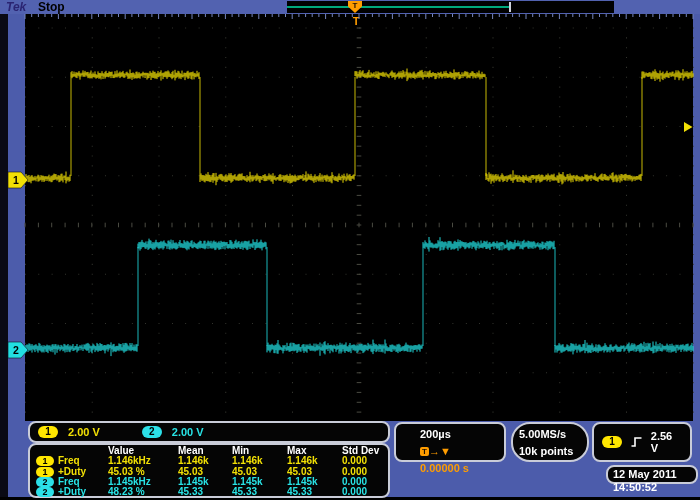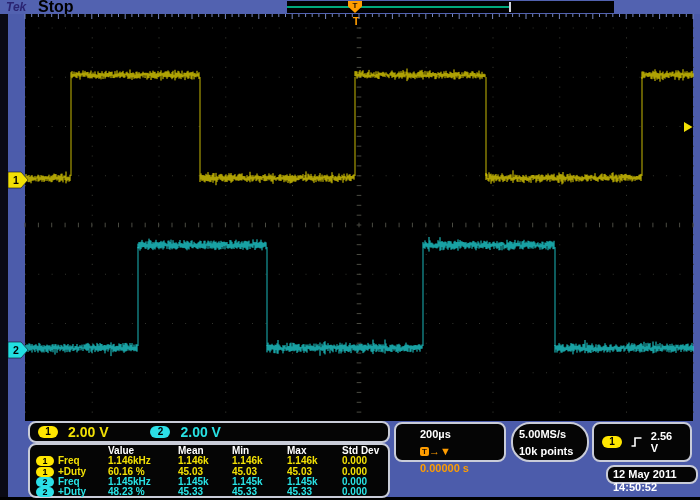--- a/index.html
+++ b/index.html
@@ -8,21 +8,21 @@
     position:relative;width:700px;height:500px;overflow:hidden;
     background:#b91c1c;
     font-family:"Liberation Sans","DejaVu Sans",sans-serif;
     font-weight:bold;-webkit-font-smoothing:antialiased;
   }
   .abs{position:absolute;}
 
   
   #topbar{left:0;top:0;width:700px;height:14px;background:#5262b0;}
   #tek-logo{left:6px;top:0px;font-size:12px;font-style:italic;color:#2a2472;letter-spacing:0px;line-height:14px;}
-  #stop-label{left:38px;top:0px;font-size:16px;color:#000;line-height:14px;}
+  #stop-label{left:38px;top:0px;font-size:12px;color:#000;line-height:14px;}
   #record-window{left:287px;top:1px;width:327px;height:12px;background:#010101;}
   #record-line{left:0px;top:5px;width:224px;height:2px;background:#00a87c;}
   #record-bracket{left:222px;top:1px;width:2px;height:10px;background:#cfd2dc;}
   #trig-pos-arrow{
     left:61px;top:0px;width:14px;height:12px;background:#ff9d00;
     clip-path:polygon(0 0,100% 0,100% 45%,50% 100%,0 45%);
     color:#201000;font-size:8px;text-align:center;line-height:9px;
   }
   
   #ruler-strip{left:25px;top:14px;width:672px;height:14px;background:#000;}
@@ -48,21 +48,21 @@
   .badge{
     display:inline-block;width:20px;height:12px;border-radius:7px;
     color:#000;font-size:10px;line-height:12px;text-align:center;flex:0 0 auto;
   }
   .badge-ch1{background:#ffe600;}
   .badge-ch2{background:#2ce0e8;}
   .ch1-text{color:#f2e005;}
   .ch2-text{color:#28e2e5;}
 
   #scale-bar{left:28px;top:421px;width:362px;height:22px;display:flex;align-items:center;padding:0 8px;gap:10px;}
-  #scale-bar .scale-val{font-size:14px;}
+  #scale-bar .scale-val{font-size:11px;}
   #scale-bar .gap{width:22px;}
 
   #meas-box{left:28px;top:443px;width:362px;height:55px;padding:1px 4px 16px 4px;}
   .meas-grid{display:grid;grid-template-columns:74px 70px 54px 55px 55px 45px;font-size:10px;line-height:10.3px;}
   .meas-grid .hdr{color:#fff;}
   .meas-label{display:flex;align-items:center;gap:4px;padding-left:2px;}
   .meas-label .badge{width:18px;height:10px;line-height:10px;font-size:9px;border-radius:6px;}
 
   #horiz-box{left:394px;top:422px;width:112px;height:40px;padding:2px 24px;font-size:11px;line-height:17px;}
   .orange{color:#ff9d00;}
@@ -141,21 +141,21 @@
       <span>1.146k</span>
       <span>1.146k</span>
       <span>1.146k</span>
       <span>0.000</span>
     </div>
     <div class="meas-grid ch1-text">
       <span class="meas-label">
           <span class="badge badge-ch1">1</span>
           <span>+Duty</span>
         </span>
-      <span>60.16 %</span>
+      <span>45.03 %</span>
       <span>45.03</span>
       <span>45.03</span>
       <span>45.03</span>
       <span>0.000</span>
     </div>
     <div class="meas-grid ch2-text">
       <span class="meas-label">
           <span class="badge badge-ch2">2</span>
           <span>Freq</span>
         </span>

